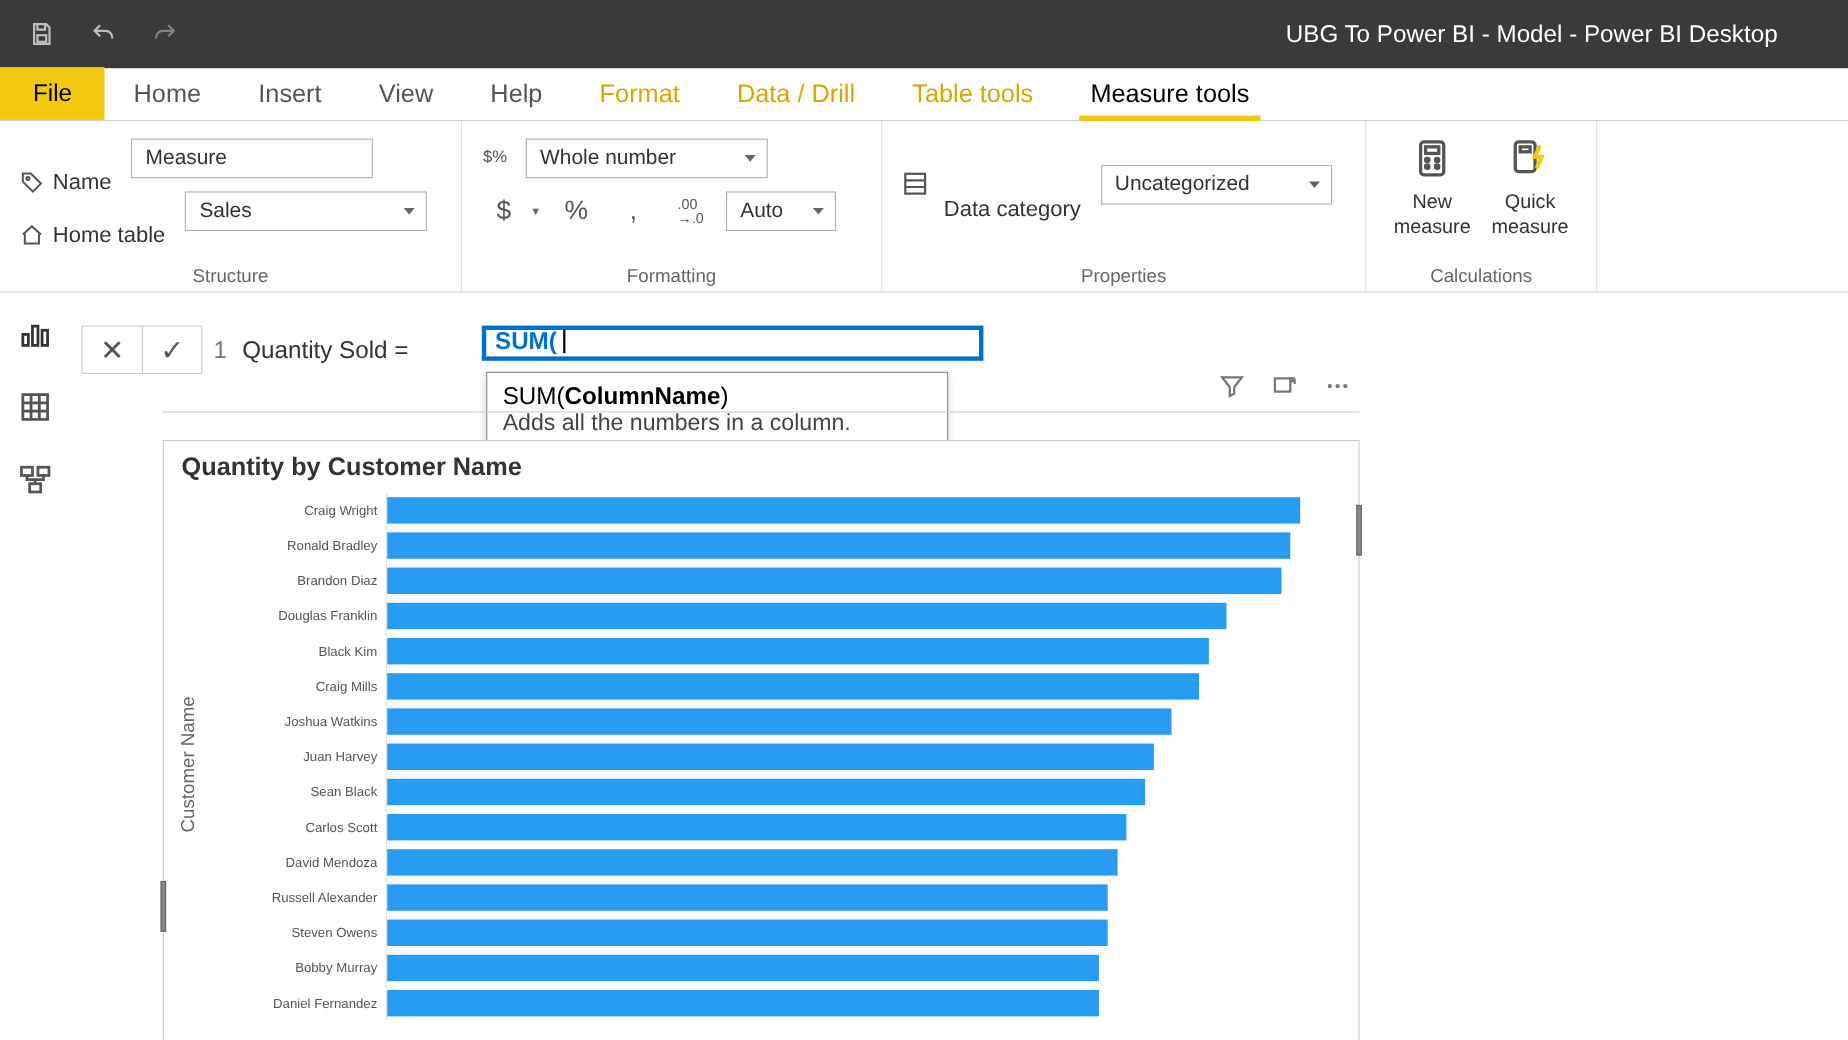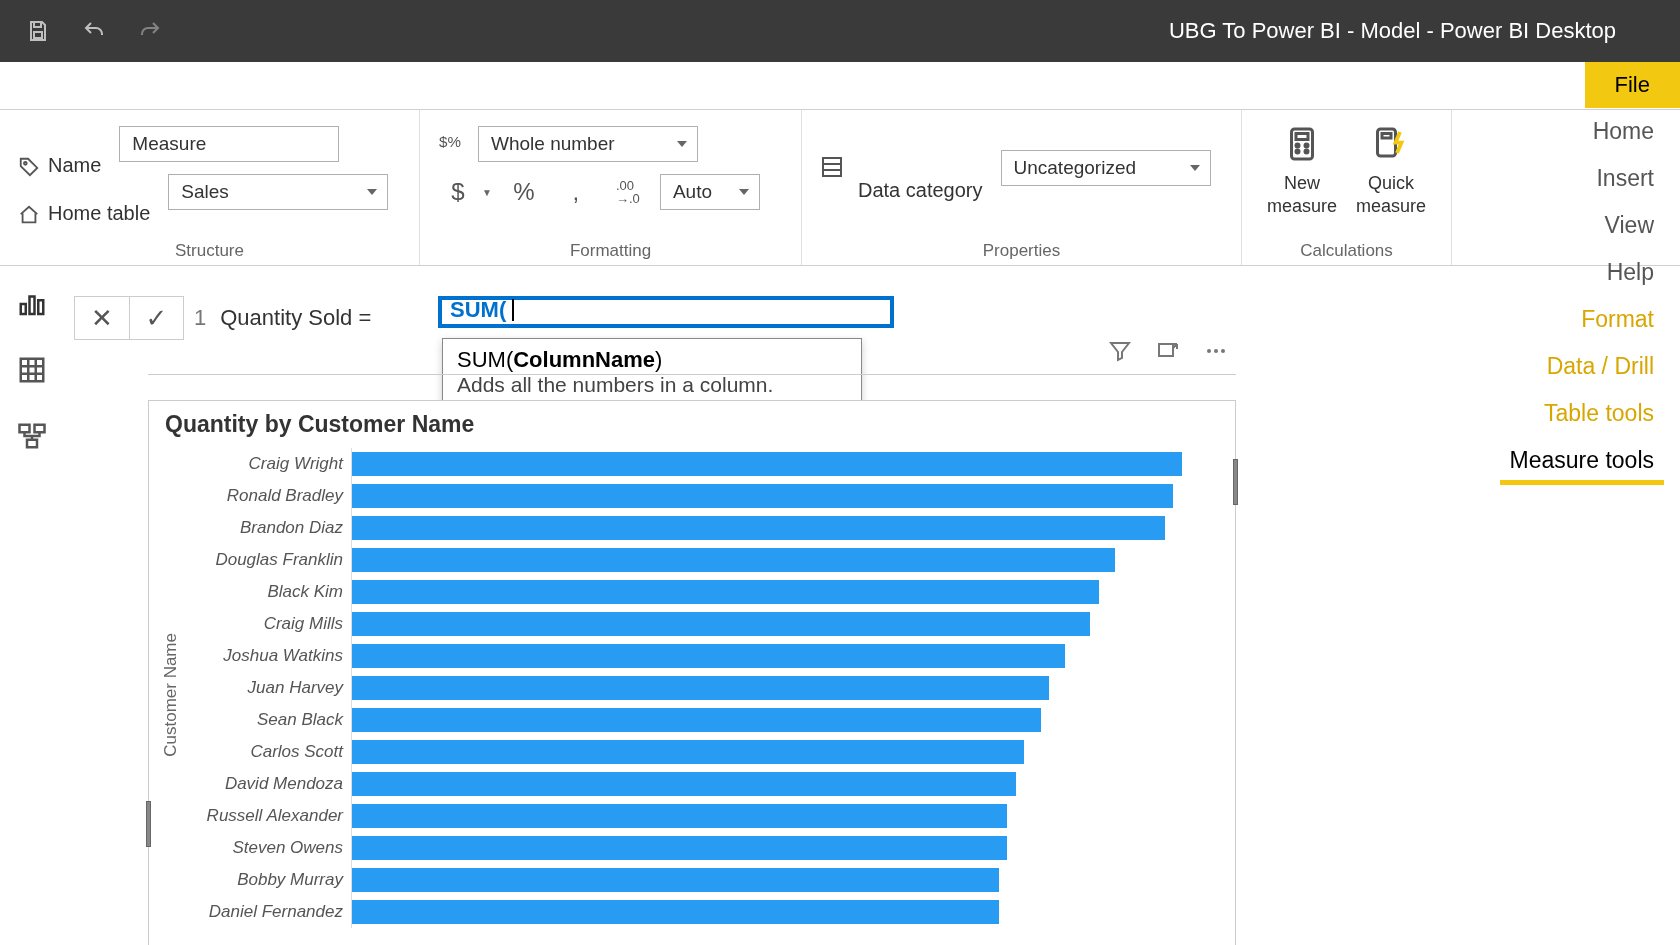--- a/index.html
+++ b/index.html
@@ -4,21 +4,21 @@
 <style>
 * { margin: 0; padding: 0; box-sizing: border-box; font-family: "Segoe UI", Arial, sans-serif; }
 body { background: #fff; width: 1680px; height: 945px; overflow: hidden; position: relative; }
 
 
 .titlebar { height: 62px; background: #3a3a3a; display: flex; align-items: center; padding: 0 24px; gap: 28px; }
 .titlebar .icon-btn { width: 28px; height: 28px; color: #bfbfbf; cursor: pointer; display:flex; align-items:center; justify-content:center;}
 .titlebar .title { flex: 1; text-align: right; color: #fff; font-size: 22px; padding-right: 40px; }
 
 
-.ribbon-tabs { height: 48px; display: flex; align-items: end; border-bottom: 1px solid #d0d0d0; padding-left: 0; flex-direction: column; }
+.ribbon-tabs { height: 48px; display: flex; align-items: end; border-bottom: 1px solid #d0d0d0; padding-left: 0; }
 .file-tab { background: #f2c811; color: #000; font-size: 22px; padding: 10px 30px; height:48px; display:flex; align-items:center;}
 .tab { font-size: 23px; color: #555; padding: 10px 26px; height:48px; display:flex; align-items:center; position:relative; cursor:pointer;}
 .tab.context { color: #d9a600; }
 .tab.active { color: #000; }
 .tab.active::after { content:""; position:absolute; bottom:-1px; left:16px; right:16px; height:5px; background:#f2c811; }
 
 
 .ribbon { display:flex; border-bottom:1px solid #d0d0d0; height:156px; }
 .ribbon-group { border-right:1px solid #e0e0e0; padding:10px 18px 4px 18px; display:flex; flex-direction:column; justify-content:space-between; }
 .ribbon-group-label { text-align:center; font-size:17px; color:#666; padding-top:4px;}
@@ -69,21 +69,21 @@
 .intellisense .scrollbar .thumb { position:absolute; top:18px; height:76px; left:2px;right:2px; background:#c0c0c0;}
 
 
 .visual { position:absolute; left:148px; top:400px; width:1088px; border:1px solid #ccc; background:#fff; }
 .visual-header { position:absolute; left:148px; top:374px; width:1088px; height:26px; border-top:1px solid #ccc;}
 .visual-actions { position:absolute; right:6px; top:-36px; display:flex; gap:22px;}
 .visual-actions .vis-btn { width:26px;height:26px; color:#777; cursor:pointer;}
 .visual-title { font-size:23px; font-weight:600; color:#333; padding:10px 16px 6px 16px;}
 .chart-body { display:flex; padding:4px 12px 12px 12px; height:510px; position:relative;}
 .y-axis-title { writing-mode:vertical-rl; transform:rotate(180deg); font-size:17px; color:#666; align-self:center; margin-right:6px;}
-.y-labels { display:flex; flex-direction:column; justify-content:space-between; text-align:right; font-size:17px; color:#555; padding-right:8px; width:164px;font-style:italic;}
+.y-labels { display:flex; flex-direction:column; justify-content:space-between; text-align:right; font-size:12px; color:#555; padding-right:8px; width:164px;}
 .y-labels div { height:32px; line-height:32px; }
 .bars-area { flex:1; position:relative; border-left:1px solid #ddd;}
 .bar { position:absolute; height:24px; background:#279cf2; }
 .handle { position:absolute; background:#888; width:5px; height:46px; border:1px solid #666; }
 
 </style>
 </head>
 <body>
 
 <div class="titlebar">

